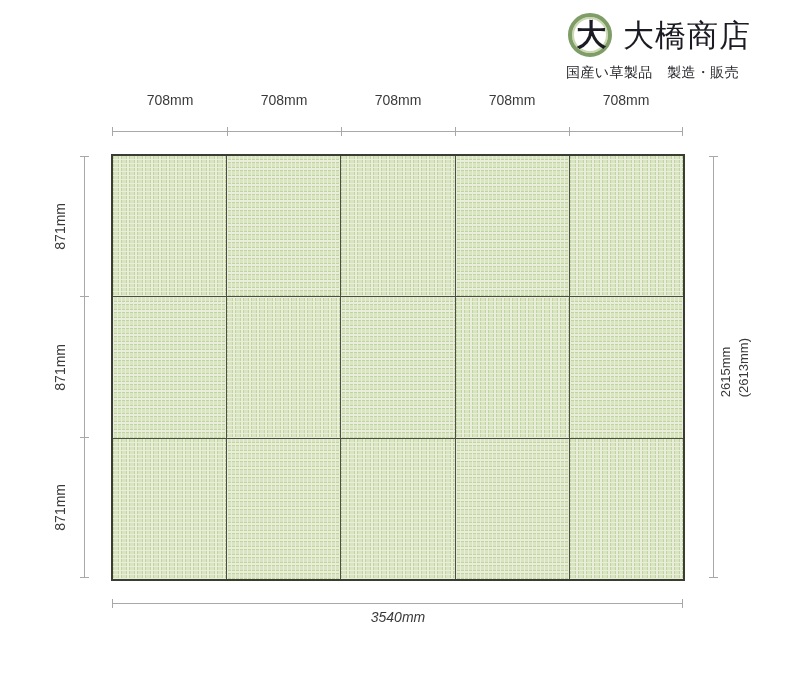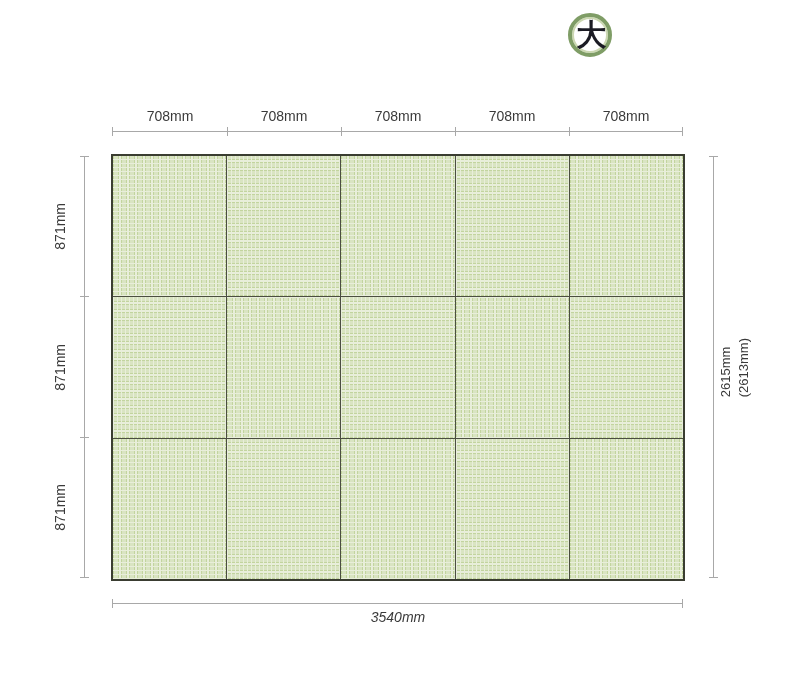--- a/index.html
+++ b/index.html
@@ -61,21 +61,21 @@
         var(--mat-weave,#c2d49e) 0 1px,
         var(--mat-weave-light,#d9e4c2) 1px 5px,
         var(--mat-weave,#c2d49e) 5px 6px,
         var(--mat-base,#e8eeda) 6px 8px);
   }
   
   .dim-line{position:absolute;background:var(--dimension-line,#a8a8a8);}
   .dim-tick{position:absolute;background:var(--dimension-line,#a8a8a8);}
   .dim-text{color:var(--dimension-text,#3a3a3a);font-size:14px;}
   .top-labels{
-    position:absolute;left:113px;top:108px;width:570px;height:18px;
+    position:absolute;left:113px;top:92px;width:570px;height:18px;
     display:flex;
   }
   .top-labels span{flex:1;text-align:center;}
   .side-label{
     position:absolute;left:46px;width:28px;height:141px;
     display:flex;align-items:center;justify-content:center;
   }
   .vtext{
     writing-mode:vertical-rl;transform:rotate(180deg);
     white-space:nowrap;
@@ -91,21 +91,23 @@
   }
 </style>
 </head>
 <body>
 
 <div class="header">
   <div class="logo-row">
     <div class="logo-mark">
       <span class="kanji">大</span>
     </div>
+    <div class="company-name">大橋商店</div>
   </div>
+  <div class="tagline">国産い草製品　製造・販売</div>
 </div>
 
 <div>
 
   <div class="dim-line" style="left:113px;top:131px;width:570px;height:1px;"></div>
   <div class="dim-tick" style="left:112px;top:127px;width:1px;height:9px;"></div>
   <div class="dim-tick" style="left:227px;top:127px;width:1px;height:9px;"></div>
   <div class="dim-tick" style="left:341px;top:127px;width:1px;height:9px;"></div>
   <div class="dim-tick" style="left:455px;top:127px;width:1px;height:9px;"></div>
   <div class="dim-tick" style="left:569px;top:127px;width:1px;height:9px;"></div>

